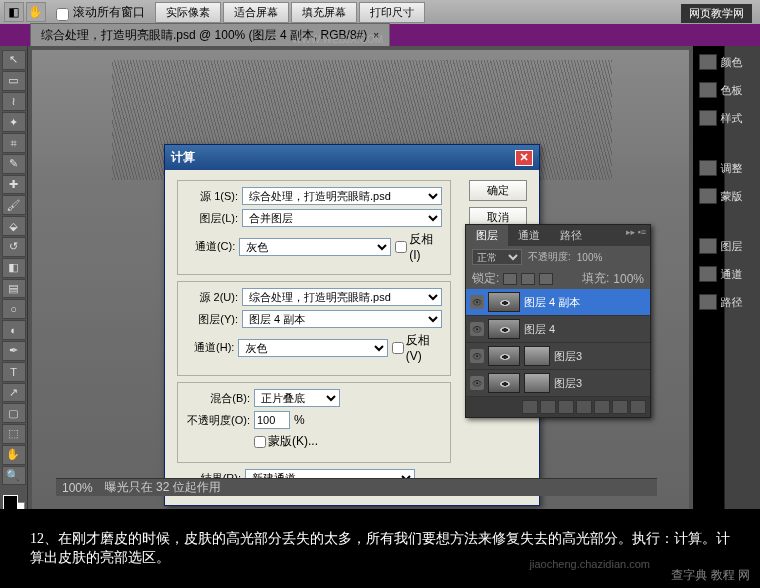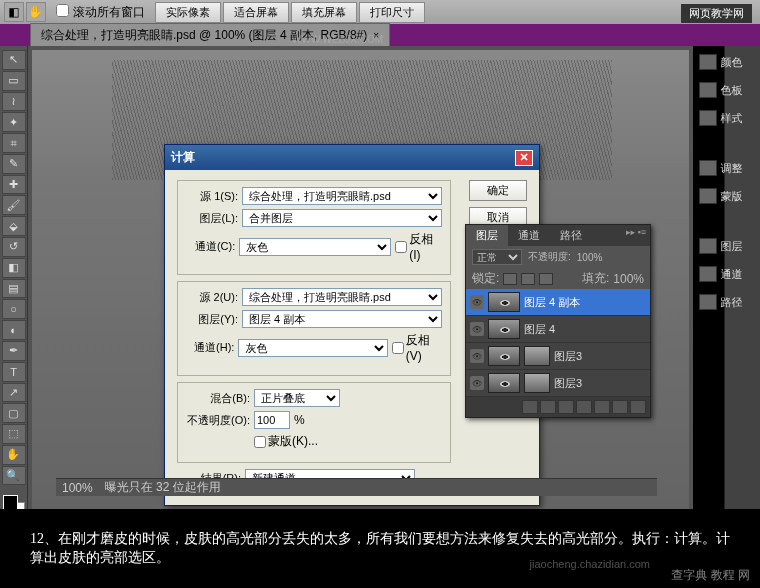--- a/index.html
+++ b/index.html
@@ -1,21 +1,21 @@
 <!DOCTYPE html>
 <html><head>
 <meta charset="utf-8">
 <style>
 * { margin: 0; padding: 0; box-sizing: border-box; font-family: "Microsoft YaHei", SimSun, sans-serif; font-size: 12px; }
 body { background: #000; width: 760px; height: 588px; overflow: hidden; position: relative; }
 
 
 .top-bar { background: linear-gradient(#b8b8b8, #a0a0a0); height: 24px; display: flex; align-items: center; padding: 0 4px; gap: 2px; }
 .top-bar .icon-btn { width: 20px; height: 20px; background: #a8a8a8; border: 1px solid #888; display: flex; align-items: center; justify-content: center; }
-.top-bar .checkbox-group { display: flex; align-items: flex-start; gap: 4px; margin: 0 8px; }
+.top-bar .checkbox-group { display: flex; align-items: flex-end; gap: 4px; margin: 0 8px; }
 .top-bar .action-btn { background: linear-gradient(#f0f0f0, #d0d0d0); border: 1px solid #888; padding: 2px 10px; font-size: 11px; }
 .top-site { position: absolute; right: 8px; top: 4px; background: #333; color: #fff; padding: 2px 8px; font-size: 11px; }
 
 
 .doc-tab-bar { background: #701a75; height: 22px; display: flex; align-items: center; padding-left: 30px; }
 .doc-tab { background: #939393; color: #000; padding: 3px 10px; font-size: 11px; border: 1px solid #666; display: flex; align-items: center; gap: 6px; }
 .doc-tab .close { font-size: 10px; }
 
 
 .main { display: flex; height: 496px; position: relative; }

